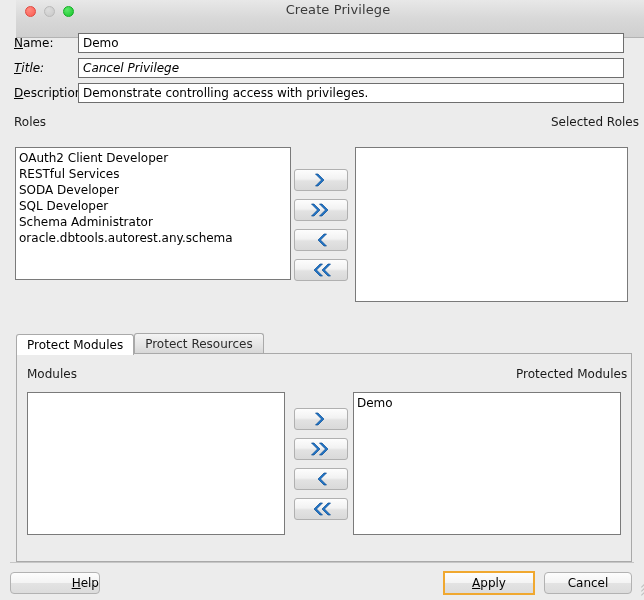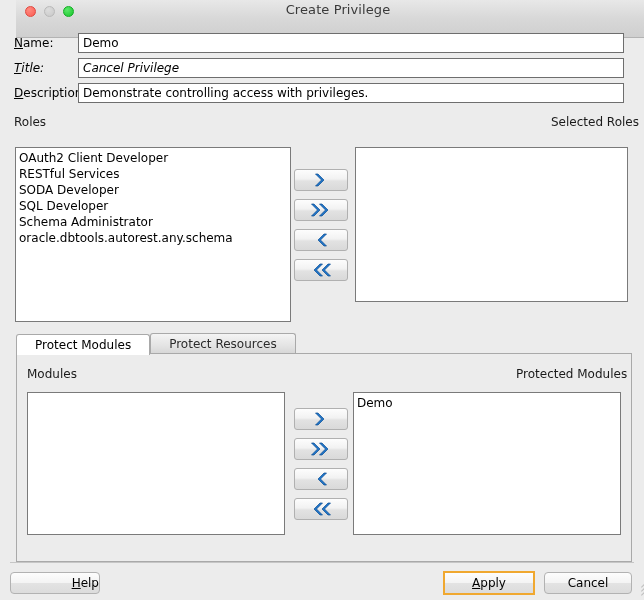--- a/index.html
+++ b/index.html
@@ -100,21 +100,21 @@
     display: flex; align-items: center; justify-content: center;
     margin-bottom: 8px;
     cursor: pointer;
   }
   .xfer-btn svg { display: block; }
 
   
   .tabstrip { position: absolute; display: flex; align-items: flex-end; }
   .tab {
     height: 21px;
-    padding: 0 18px;
+    padding: 0 10px;
     font-size: 12px;
     display: flex; align-items: center;
     border: 1px solid #a9a9a9;
     border-bottom: none;
     border-top-left-radius: 3px;
     border-top-right-radius: 3px;
     cursor: pointer;
     position: relative;
   }
   .tab.active {
@@ -198,21 +198,21 @@
   <div class="form-row" style="top:83px;">
     <div class="form-label"><span class="mn">D</span>escription:</div>
     <div class="text-field" style="width:546px;">
       <span>Demonstrate controlling access with privileges.</span>
     </div>
   </div>
 
   <div class="sec-label" style="left:14px; top:115px;">Roles</div>
   <div class="sec-label" style="left:551px; top:115px;">Selected Roles</div>
 
-  <div class="listbox" style="left:15px; top:147px; width:276px; height:175px;">
+  <div class="listbox" style="left:15px; top:147px; width:276px; height:133px;">
     <div class="list-item">OAuth2 Client Developer</div>
     <div class="list-item">RESTful Services</div>
     <div class="list-item">SODA Developer</div>
     <div class="list-item">SQL Developer</div>
     <div class="list-item">Schema Administrator</div>
     <div class="list-item">oracle.dbtools.autorest.any.schema</div>
   </div>
 
   <div class="xfer-col" style="left:294px; top:169px;">
     <div class="xfer-btn">

